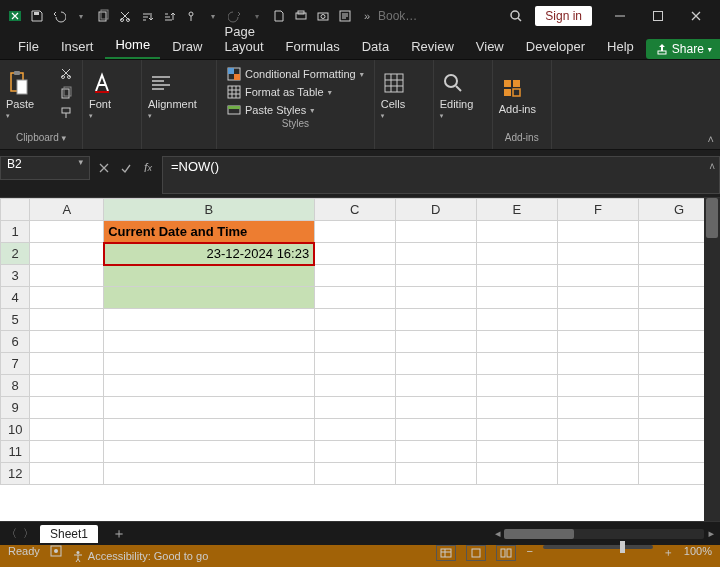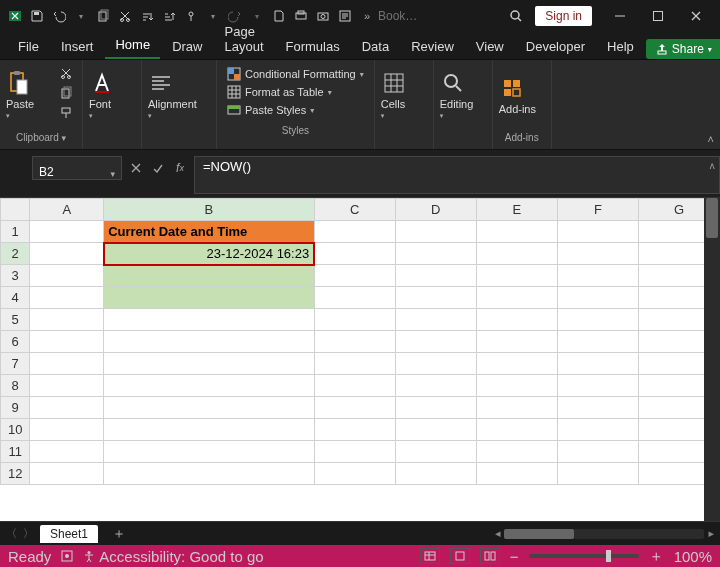--- a/index.html
+++ b/index.html
@@ -28,21 +28,21 @@
   .bigbtn { display: flex; flex-direction: column; align-items: flex-start; justify-content: center; gap: 2px; width: 46px; height: 66px; color: #ddd; font-size: 11px; position: relative;}
   .bigbtn .glyph { width: 26px; height: 26px; display: flex; align-items: center; justify-content: center; }
   .bigbtn .caret { font-size: 7px; color:#aaa; }
   .smallcol { display: flex; flex-direction: column; gap: 2px; padding-top: 2px;}
   .smallbtn { width: 20px; height: 18px; display: flex; align-items: center; justify-content: center; }
   .styles-list { display:flex; flex-direction: column; gap:2px; padding-top:4px; font-size:11px; color:#ddd;}
   .styles-list .row { display:flex; align-items:center; gap:4px; padding:1px 4px;}
   .collapse { position:absolute; right:6px; bottom:4px; color:#aaa; font-size:11px;}
   
   .formulabar { height: 48px; background: #1e1e1e; display:flex; align-items:flex-start; border-bottom:1px solid #333; padding-top:6px;}
-  .namebox { width:90px; height:24px; background:#2b2b2b; border:1px solid #444; display:flex; align-items:flex-end; justify-content:space-between; padding:0 6px; color:#fff; font-size:12px;margin-left:32px;}
+  .namebox { width:90px; height:24px; background:#2b2b2b; border:1px solid #444; display:flex; align-items:flex-start; justify-content:space-between; padding:0 6px; color:#fff; font-size:12px;}
   .fx-btns { display:flex; align-items:center; gap:2px; margin:0 4px;}
   .fx-btns .b { width:20px; height:24px; display:flex; align-items:center; justify-content:center; color:#aaa;}
   .formula-input { flex:1; height:38px; background:#2b2b2b; border:1px solid #444; color:#fff; font-size:13px; padding:2px 8px; display:flex; align-items:flex-start; position:relative;}
   .formula-expand { position:absolute; right:4px; top:4px; color:#aaa; font-size:10px;}
   
   .sheet-area { flex:1; display:flex; flex-direction:column; background:#fff; color:#000; overflow:hidden;}
   .grid-wrap { flex:1; position:relative; overflow:hidden;}
   table.grid { border-collapse:collapse; width:100%; font-size:13px;}
   table.grid th, table.grid td { border:1px solid #d0d0d0; height:22px; padding:0 4px; text-align:right; background:#fff;}
   table.grid th { background:#eee; color:#333; font-weight:normal; text-align:center;}
@@ -56,21 +56,21 @@
   .vscroll .thumb { position:absolute; top:0; left:2px; right:2px; height:40px; background:#666; border-radius:2px;}
   
   .sheettabs { height:24px; background:#1a1a1a; display:flex; align-items:center; padding:0 6px; gap:6px; border-top:1px solid #333;}
   .sheettabs .nav { color:#888; font-size:11px;}
   .sheettab { background:#fff; color:#222; font-size:12px; padding:2px 10px; border-radius:2px 2px 0 0; }
   .addsheet { color:#aaa; font-size:14px; padding:0 8px;}
   .hscroll { flex:1; display:flex; align-items:center; justify-content:flex-end; gap:4px;}
   .hscroll .track { flex:0 0 200px; height:10px; background:#2b2b2b; position:relative; border-radius:2px;}
   .hscroll .track .thumb { position:absolute; left:0; width:70px; top:0; bottom:0; background:#666; border-radius:2px;}
   
-  .status { height:22px; background:#be185d; display:flex; align-items:center; padding:0 8px; font-size:15px; color:#ccc; gap:10px;}
+  .status { height:22px; background:#a16207; display:flex; padding:0 8px; font-size:11px; color:#ccc; gap:10px;}
   .status .spacer { flex:1;}
   .viewbtn { width:20px; height:16px; border:1px solid #555; display:flex; align-items:center; justify-content:center;}
   .zoom-slider { width:110px; height:4px; background:#444; position:relative; border-radius:2px;}
   .zoom-slider .knob { position:absolute; right:28px; top:-4px; width:5px; height:12px; background:#ccc;}
   th.col-selected { background:#d6e8d6 !important; }
   th.row-selected { background:#d6e8d6 !important; }
 </style>
 </head>
 <body>
 
@@ -271,21 +271,21 @@
             </svg>
           </div>
         <span>Alignment</span>
         <span class="caret">▾</span>
       </div>
     </div>
     <div class="group-label">&nbsp;</div>
   </div>
 
 
-  <div class="group" style="min-width:150px;gap:7px;">
+  <div class="group" style="min-width:150px;">
     <div class="styles-list">
       <div class="row">
         <span>
             <svg width="14" height="14">
               <rect x="1" y="1" width="12" height="12" fill="none" stroke="#ccc"></rect>
               <rect x="1" y="1" width="6" height="6" fill="#5b9bd5"></rect>
               <rect x="7" y="7" width="6" height="6" fill="#ed7d31"></rect>
             </svg>
           </span>
         <span>Conditional Formatting</span>

